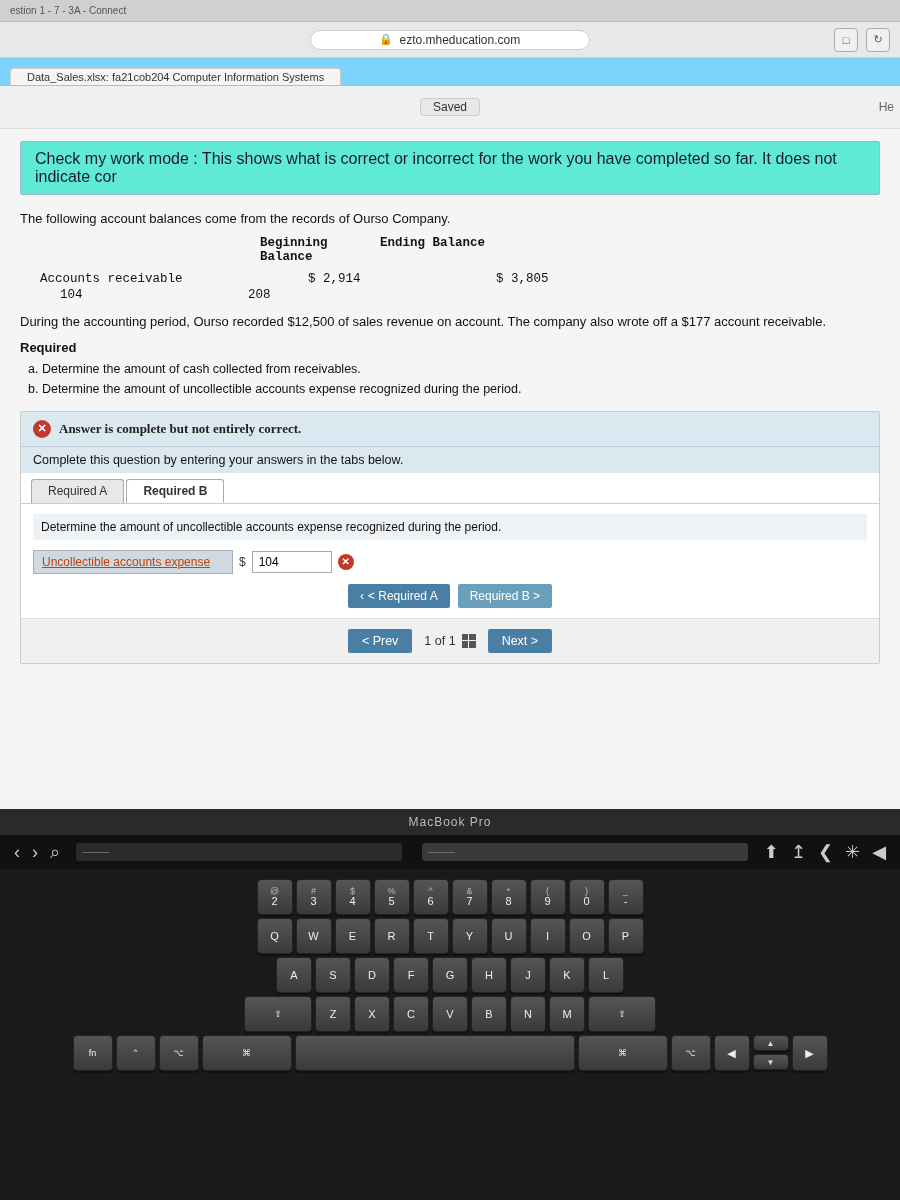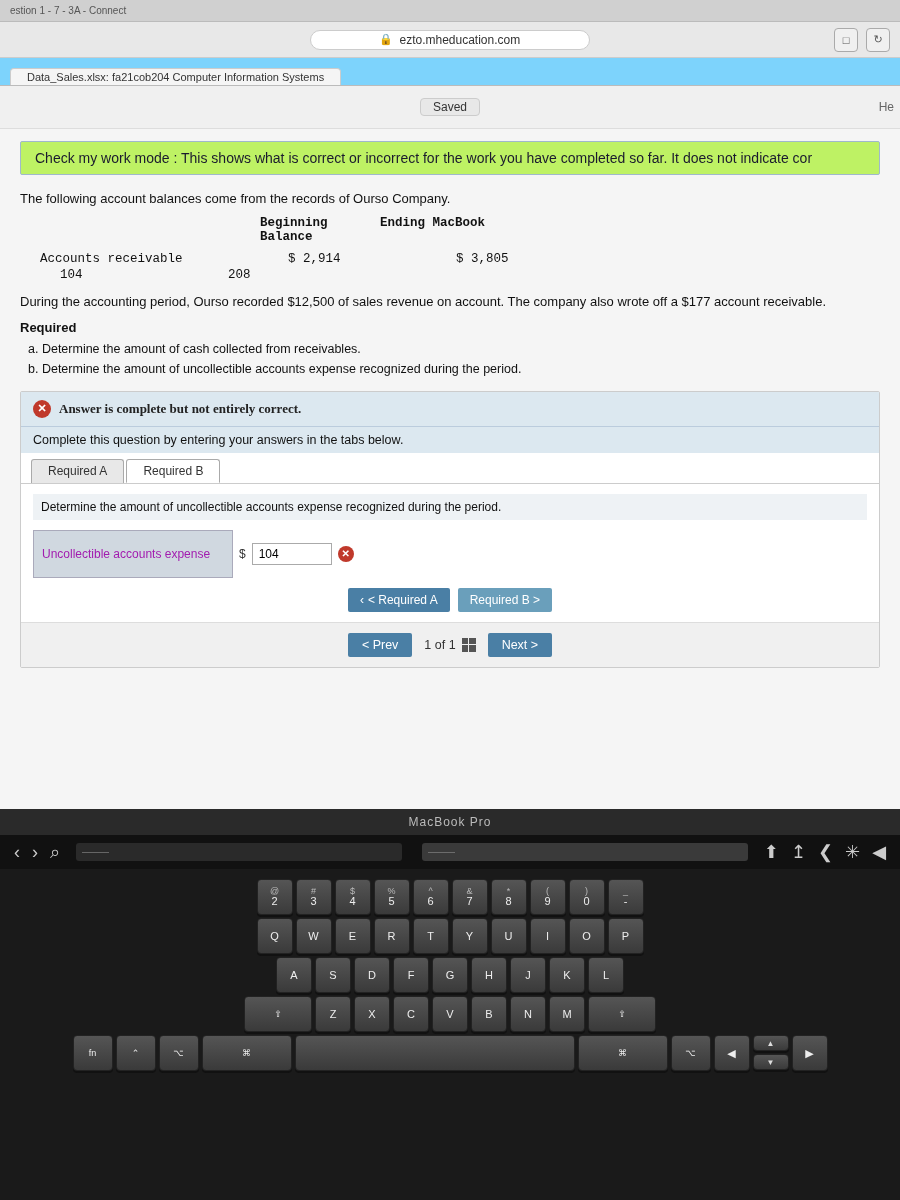--- a/index.html
+++ b/index.html
@@ -104,45 +104,45 @@
     
     .main-content {
       background: #f5f5f5;
       padding: 12px 20px 8px 20px;
       height: 680px;
       overflow: hidden;
     }
 
     
     .check-banner {
-      background: #bef264;
+      background: #5eead4;
       border: 1px solid #a0b8cc;
       padding: 8px 14px;
-      font-size: 14px;
+      font-size: 16px;
       color: #1a1a2e;
       margin-bottom: 16px;
       border-radius: 2px;
       font-weight: 500;
     }
 
     .problem-text {
       font-size: 13px;
       color: #111;
       margin-bottom: 10px;
     }
 
     .account-table {
       margin: 8px 0 10px 20px;
       font-size: 12.5px;
       font-family: 'Courier New', monospace;
       color: #111;
     }
     .account-table .row {
       display: flex;
-      gap: 48px;
+      gap: 68px;
     }
     .account-table .col-label { width: 200px; }
 
     .during-text {
       font-size: 13px;
       color: #111;
       margin: 8px 0;
       line-height: 1.5;
     }
 
@@ -215,21 +215,21 @@
       font-size: 12px;
       color: #333;
       cursor: pointer;
       border-radius: 3px 3px 0 0;
       margin-right: 2px;
       border-bottom: none;
     }
     .req-tab.active {
       background: white;
       border-bottom: 1px solid white;
-      font-weight: 400;
+      font-weight: 700;
     }
 
     .tab-content {
       padding: 10px 12px;
     }
 
     .tab-instruction {
       font-size: 12px;
       color: #111;
       margin-bottom: 10px;
@@ -238,25 +238,26 @@
     }
 
     .input-row {
       display: flex;
       align-items: center;
       gap: 6px;
       margin: 6px 0;
     }
     .input-label {
       font-size: 12px;
-      color: #a21caf;
+      color: #c2410c;
       background: #d0d8e0;
-      padding: 16px 8px;
+      padding: 4px 8px;
       border: 1px solid #aab;
       min-width: 200px;
+      text-decoration: underline;
     }
     .dollar-sign {
       font-size: 12px;
       color: #333;
     }
     .input-field {
       border: 1px solid #aaa;
       padding: 3px 6px;
       font-size: 12px;
       width: 80px;
@@ -423,21 +424,21 @@
 
 <div class="main-content">
 
   <div class="check-banner">Check my work mode : This shows what is correct or incorrect for the work you have completed so far. It does not indicate cor</div>
 
   <div class="problem-text">The following account balances come from the records of Ourso Company.</div>
 
   <div style="display:flex; margin-left:20px; font-size:12.5px; font-family:'Courier New',monospace; color:#111;">
     <div style="width:220px;"></div>
     <div style="width:120px; font-weight:bold;">Beginning Balance</div>
-    <div style="width:120px; font-weight:bold;">Ending MacBook</div>
+    <div style="width:120px; font-weight:bold;">Ending Balance</div>
   </div>
 
   <div class="account-table">
     <div class="row" style="margin-bottom:2px;">
       <div class="col-label">Accounts receivable</div>
       <div style="width:120px;">$ 2,914</div>
       <div style="width:120px;">$ 3,805</div>
     </div>
     <div class="row">
       <div style="width:120px; padding-left:20px;">104</div>

